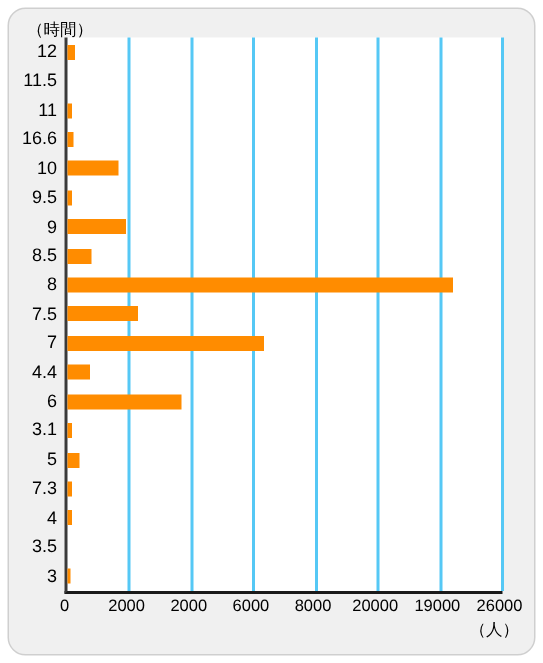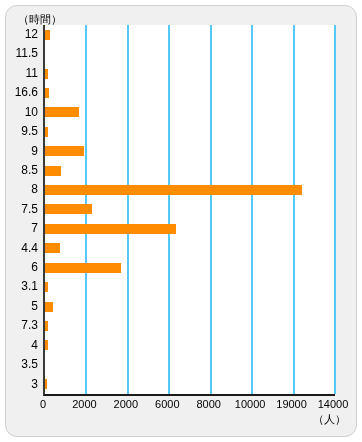--- a/index.html
+++ b/index.html
@@ -220,19 +220,19 @@
       <div class="y-tick" style="top: 310.737px;">4</div>
       <div class="y-tick" style="top: 330.158px;">3.5</div>
       <div class="y-tick" style="top: 349.579px;">3</div>
     </div>
   <div class="x-labels">
       <div class="x-tick" style="left: 0px;">0</div>
       <div class="x-tick" style="left: 41.4286px;">2000</div>
       <div class="x-tick" style="left: 82.8571px;">2000</div>
       <div class="x-tick" style="left: 124.286px;">6000</div>
       <div class="x-tick" style="left: 165.714px;">8000</div>
-      <div class="x-tick" style="left: 207.143px;">10000</div>
+      <div class="x-tick" style="left: 207.143px;">20000</div>
       <div class="x-tick" style="left: 248.571px;">19000</div>
-      <div class="x-tick" style="left: 290px;">14000</div>
+      <div class="x-tick" style="left: 290px;">26000</div>
     </div>
 
   <div class="unit-x">（人）</div>
 </div>
 
 </body></html>

